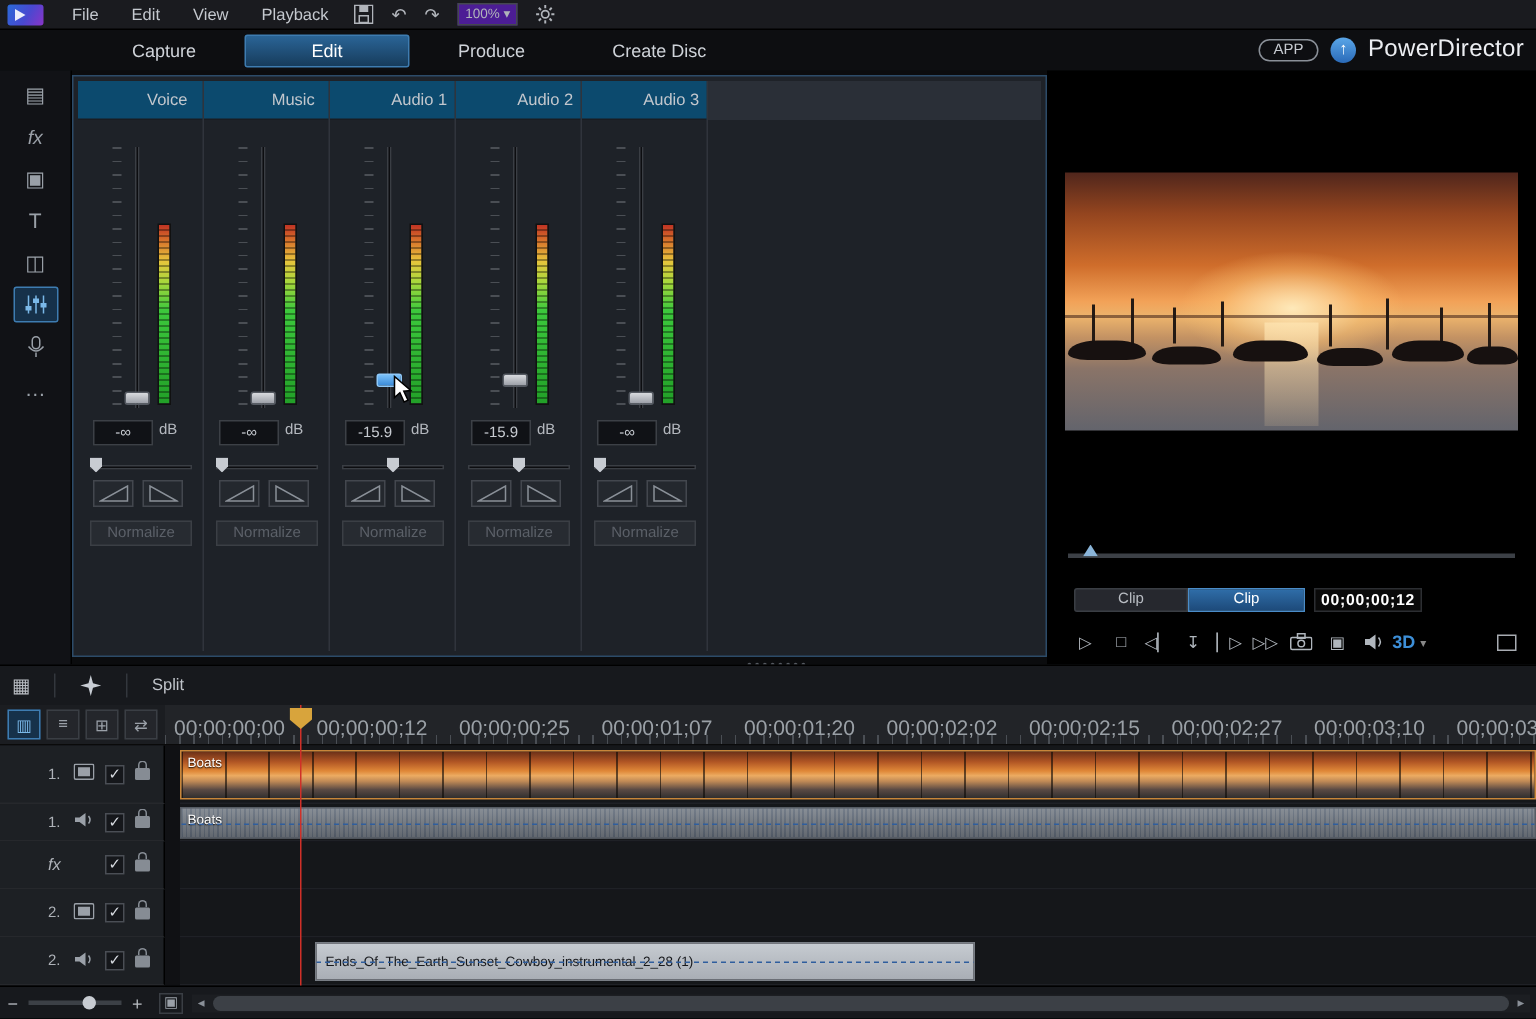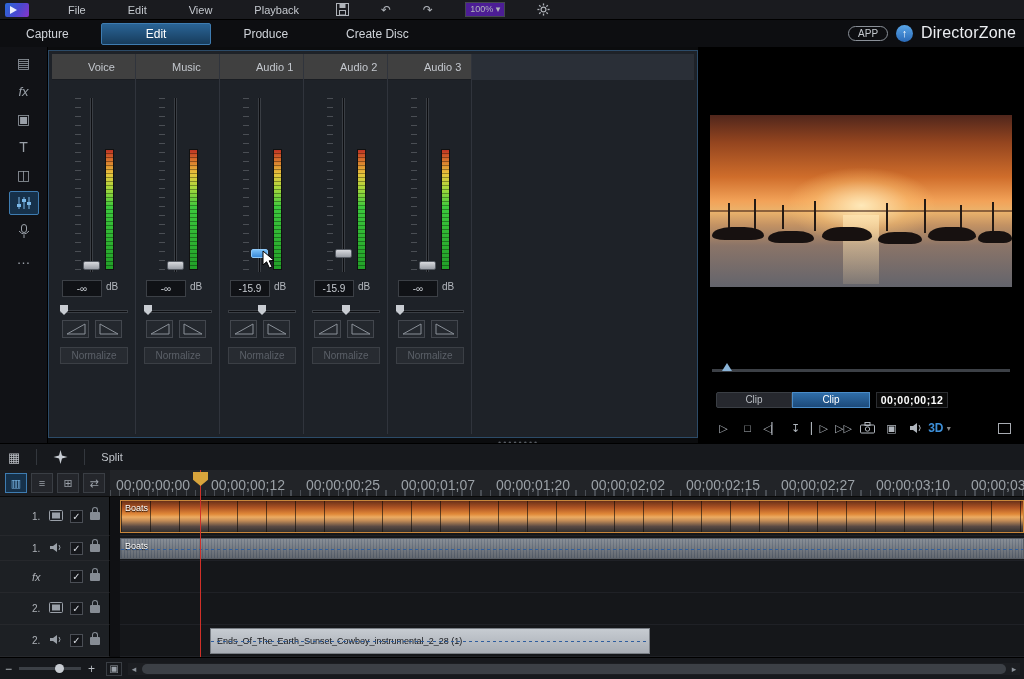--- a/index.html
+++ b/index.html
@@ -1,50 +1,50 @@
 <!DOCTYPE html>
 <html><head>
 <meta charset="utf-8">
 <style>
 *{margin:0;padding:0;box-sizing:border-box;font-family:"Liberation Sans","DejaVu Sans",sans-serif;}
 body{background:#000;}
 .app{position:relative;width:1024px;height:679px;background:#0b0c0e;overflow:hidden;color:#c5c9cf;font-size:11px;}
 
 
-.menubar{position:absolute;top:0;left:0;width:100%;height:20px;background:#1a1b1f;border-bottom:1px solid #000;display:flex;align-items:center;gap:20px;}
+.menubar{position:absolute;top:0;left:0;width:100%;height:20px;background:#1a1b1f;border-bottom:1px solid #000;display:flex;align-items:center;}
 .logo{width:24px;height:14px;margin:0 8px 0 5px;border-radius:2px;background:linear-gradient(120deg,#2a6ad8 0%,#4a48d0 55%,#8a34c8 100%);position:relative;flex:none;}
 .logo::after{content:"";position:absolute;left:5px;top:3px;border-left:7px solid #fff;border-top:4px solid transparent;border-bottom:4px solid transparent;opacity:.9;}
 .menu-item{padding:0 11px;color:#c5c9cf;line-height:20px;cursor:default;}
 .mb-icon{margin:0 6px;display:flex;align-items:center;color:#b0b4ba;font-size:12px;}
 .zoom-box{margin:0 6px;border:1px solid #44484f;background:#4c1d95;padding:0 4px;height:15px;line-height:13px;font-size:9px;color:#b0b4ba;}
 .mb-title{position:absolute;left:0;right:0;text-align:center;color:#c8ccd2;pointer-events:none;}
 .mb-right{position:absolute;right:4px;top:0;height:20px;display:flex;align-items:center;gap:10px;}
 .signin{color:#4da3ff;text-decoration:underline;font-size:11px;}
 .winbtn{color:#b8bcc2;font-size:11px;padding:0 3px;}
 
 
-.tabbar{position:absolute;top:20px;left:0;width:100%;height:27px;background:#0d0e11;display:flex;align-items:center;}
+.tabbar{position:absolute;top:20px;left:0;width:100%;height:27px;background:#0d0e11;display:flex;align-items:center;padding-left:62px;}
 .tab{padding:4px 26px;color:#cfd3d9;font-size:12px;margin-right:6px;}
 .tab.active{background:linear-gradient(#2a6496,#173c5c);border:1px solid #3e7cb1;border-radius:2px;color:#fff;padding:3px 44px;}
 .brand{position:absolute;right:8px;top:24px;display:flex;align-items:center;gap:8px;}
 .app-badge{border:1px solid #8a9098;border-radius:9px;padding:1px 9px;font-size:10px;color:#c5c9cf;}
 .up-circle{width:17px;height:17px;border-radius:50%;background:linear-gradient(#5aa6e8,#2a6ab8);color:#fff;font-size:11px;text-align:center;line-height:16px;}
 .brand-name{font-size:16px;color:#eceef2;letter-spacing:.2px;}
 
 
 .sidebar{position:absolute;top:47px;left:0;width:48px;height:396px;background:#111216;border-right:1px solid #000;}
 .side-icon{width:30px;height:24px;margin:4px auto 3px;display:flex;align-items:center;justify-content:center;color:#9aa0a8;font-size:14px;}
 .side-icon.fxg{font-style:italic;font-size:13px;}
 .side-icon.selected{border:1px solid #3e7cb1;background:#16314a;border-radius:2px;}
 
 
 .mixer{position:absolute;top:50px;left:48px;width:650px;height:388px;background:#1e2228;border:1px solid #2c4b68;}
 .mix-header{position:absolute;top:3px;left:3px;right:3px;height:26px;background:#2a2f37;}
 .channel{position:absolute;top:3px;width:84px;height:380px;border-right:1px solid #30343c;}
-.ch-name{height:26px;line-height:26px;background:#404040;color:#c3c7cd;font-size:11px;border-bottom:1px solid #1a1d22;padding-left:36px;}
+.ch-name{height:26px;line-height:26px;text-align:center;background:#0c4a6e;color:#c3c7cd;font-size:11px;border-bottom:1px solid #1a1d22;padding-left:36px;}
 .ticks{position:absolute;left:23px;top:44px;width:6px;height:172px;background:repeating-linear-gradient(180deg,#4a4e54 0 1px,transparent 1px 9px);}
 .fader{position:absolute;left:32px;top:44px;width:14px;height:174px;}
 .fader-track{position:absolute;left:6px;top:0;width:3px;height:100%;background:#0c0d10;border-left:1px solid #3a3e44;border-right:1px solid #3a3e44;}
 .fader-handle{position:absolute;left:-1px;width:17px;height:9px;border-radius:2px;background:linear-gradient(#d8dade,#9a9ea6);border:1px solid #555a62;}
 .fader-handle.pos-inf{bottom:2px;}
 .fader-handle.pos-mid{bottom:14px;}
 .fader-handle.hot{background:linear-gradient(#7ac0f8,#3a8ad8);border-color:#8ec8f8;}
 .meter{position:absolute;left:53px;top:95px;width:9px;height:121px;border:1px solid #111;background:linear-gradient(180deg,#c03424 0%,#d8742c 9%,#e8c43c 20%,#a8d83c 32%,#3cc83c 48%,#22a028 100%);}
 .meter::after{content:"";position:absolute;inset:0;background:repeating-linear-gradient(180deg,transparent 0 3px,rgba(0,0,0,.35) 3px 4px);}
 .db-box{position:absolute;left:10px;top:226px;width:40px;height:17px;background:#101216;border:1px solid #3c4046;color:#c8ccd2;font-size:10px;text-align:center;line-height:15px;}
@@ -164,21 +164,21 @@
 
   <div class="tabbar">
     <span class="tab">Capture</span>
     <span class="tab active">Edit</span>
     <span class="tab">Produce</span>
     <span class="tab">Create Disc</span>
   </div>
   <div class="brand">
     <span class="app-badge">APP</span>
     <span class="up-circle">↑</span>
-    <span class="brand-name">DirectorZone</span>
+    <span class="brand-name">PowerDirector</span>
   </div>
 
   <div class="sidebar">
     <div class="side-icon">▤</div>
     <div class="side-icon fxg">fx</div>
     <div class="side-icon">▣</div>
     <div class="side-icon">T</div>
     <div class="side-icon">◫</div>
     <div class="side-icon selected">
         <svg width="16" height="14">

